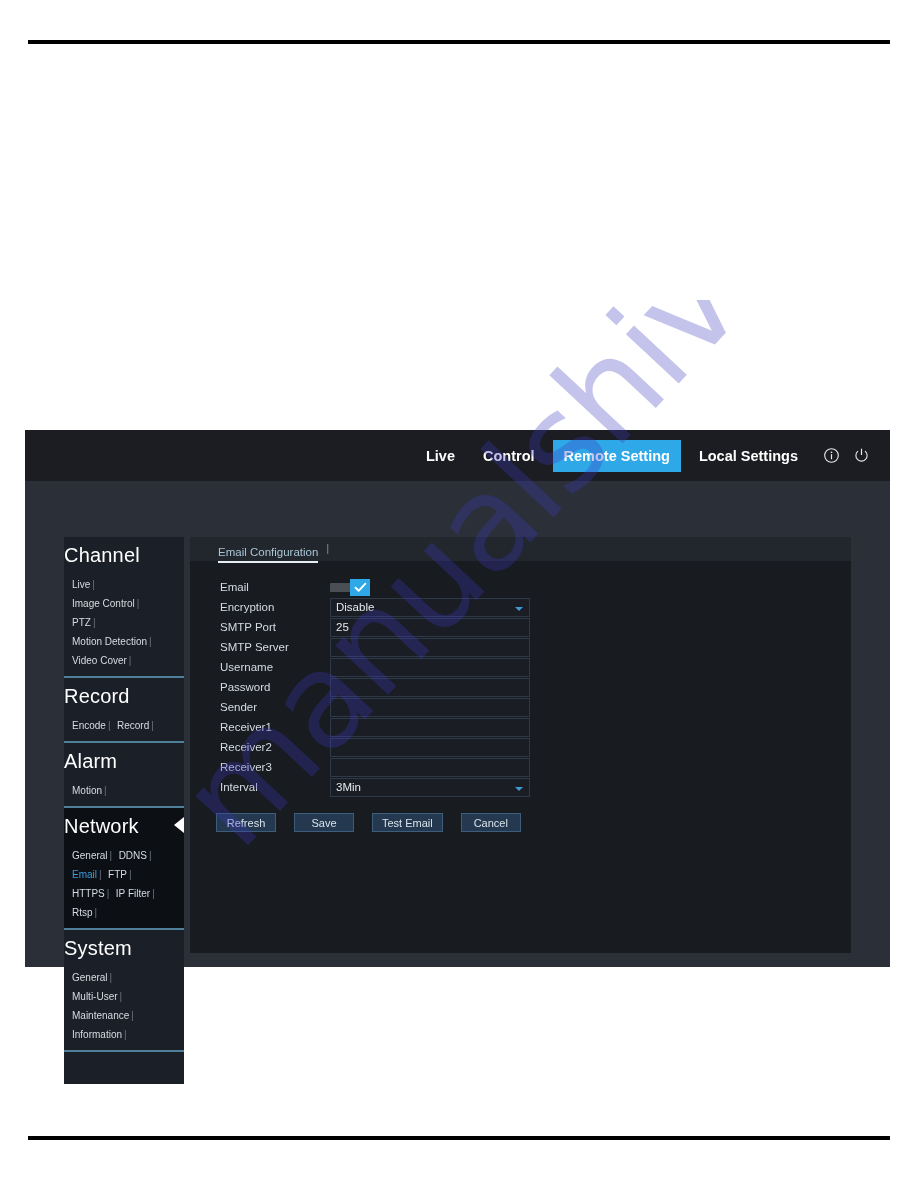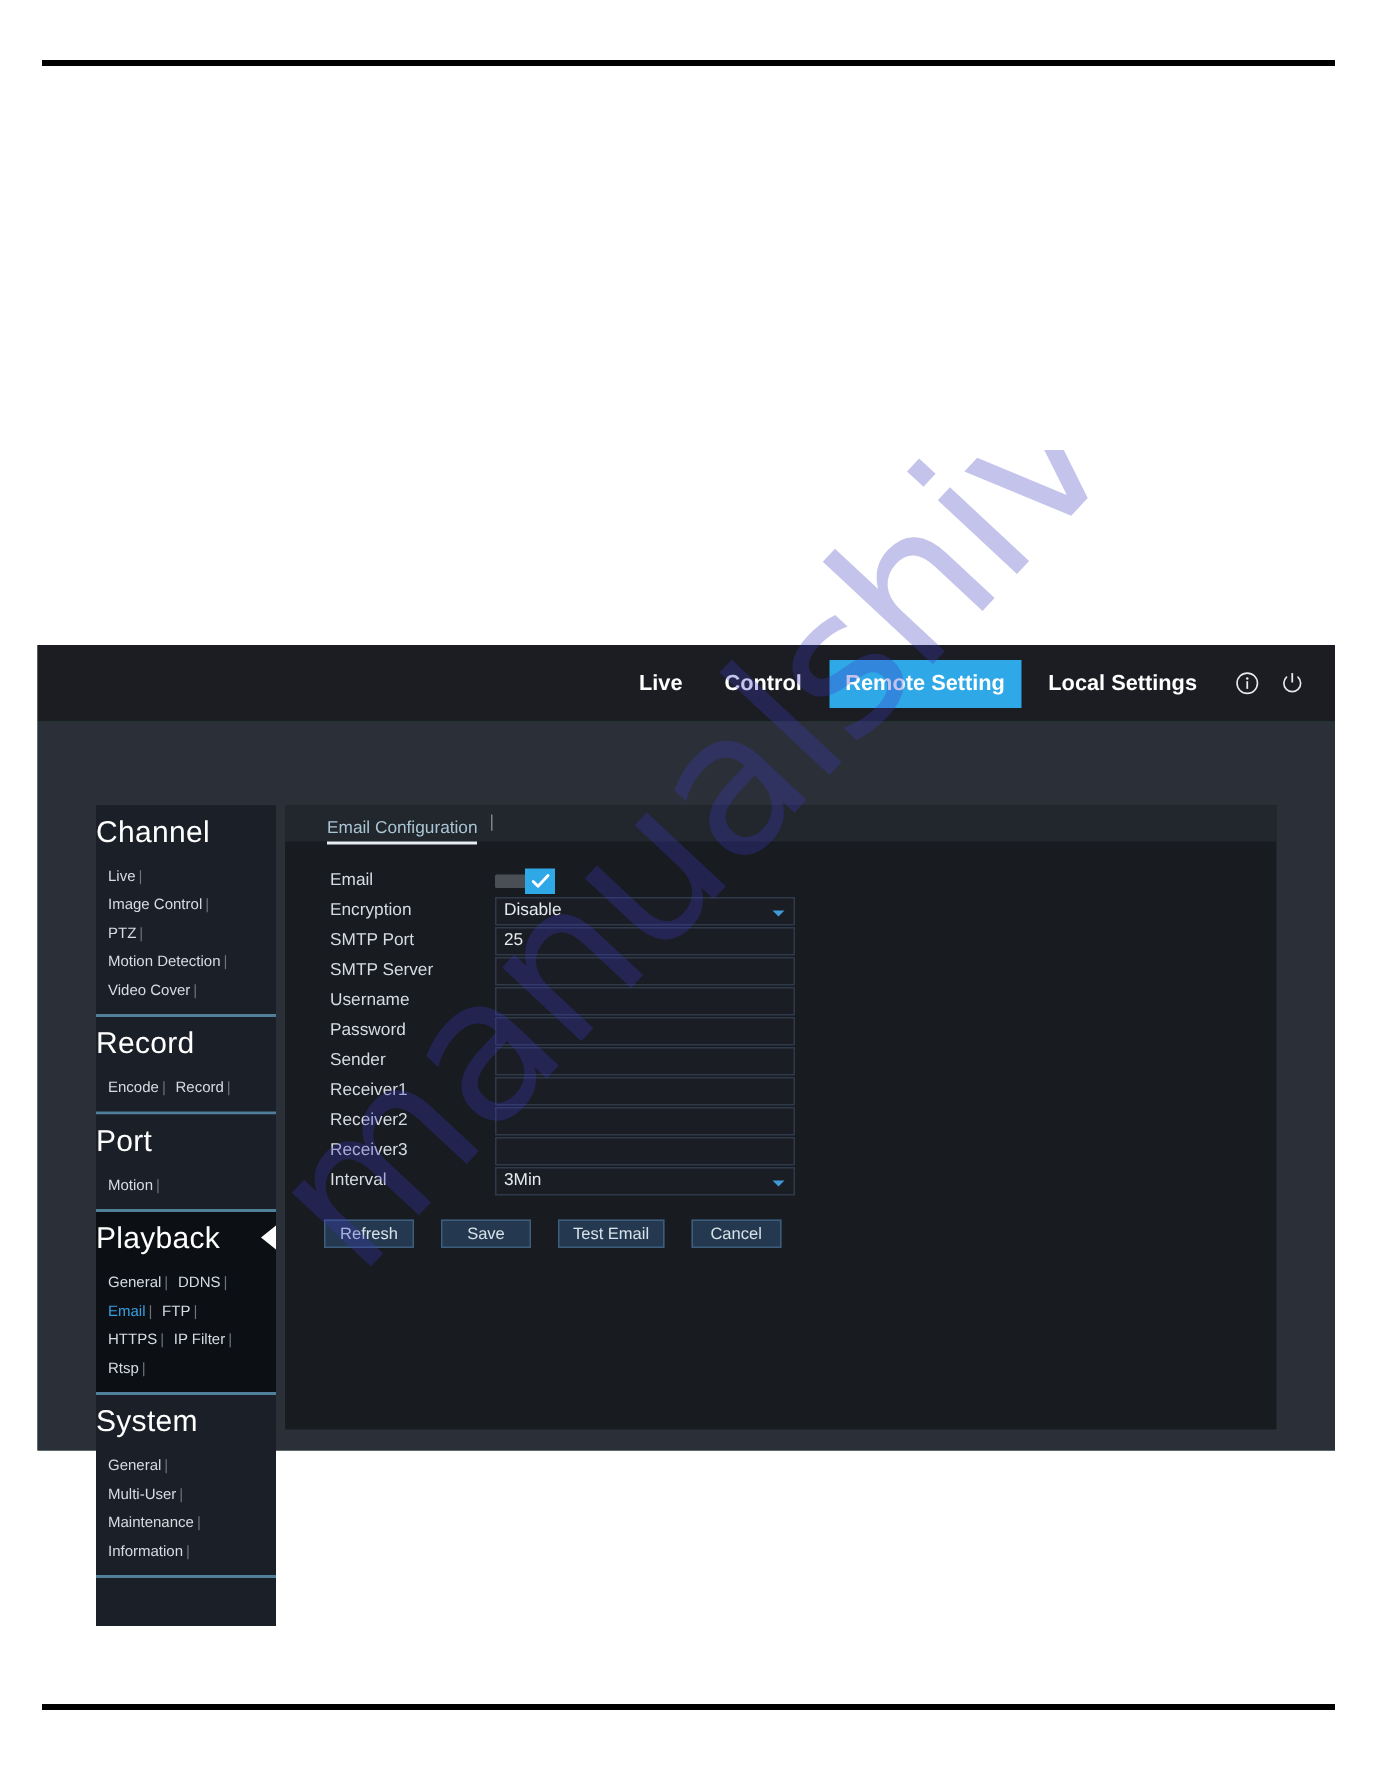--- a/index.html
+++ b/index.html
@@ -307,25 +307,25 @@
     <div class="sidebar" id="sidebar">
         <div class="side-section">
           <div class="side-title">Channel</div>
           <div class="side-links"><span class="side-link">Live</span><span class="side-sep">|</span> <span class="side-link">Image Control</span><span class="side-sep">|</span> <span class="side-link">PTZ</span><span class="side-sep">|</span> <span class="side-link">Motion Detection</span><span class="side-sep">|</span> <span class="side-link">Video Cover</span><span class="side-sep">|</span> </div>
         </div>
         <div class="side-section">
           <div class="side-title">Record</div>
           <div class="side-links"><span class="side-link">Encode</span><span class="side-sep">|</span> <span class="side-link">Record</span><span class="side-sep">|</span> </div>
         </div>
         <div class="side-section">
-          <div class="side-title">Port</div>
+          <div class="side-title">Alarm</div>
           <div class="side-links"><span class="side-link">Motion</span><span class="side-sep">|</span> </div>
         </div>
         <div class="side-section active">
-          <div class="side-title">Playback</div>
+          <div class="side-title">Network</div>
           <span class="side-arrow"></span>
           <div class="side-links"><span class="side-link">General</span><span class="side-sep">|</span> <span class="side-link">DDNS</span><span class="side-sep">|</span> <span class="side-link highlight">Email</span><span class="side-sep">|</span> <span class="side-link">FTP</span><span class="side-sep">|</span> <span class="side-link">HTTPS</span><span class="side-sep">|</span> <span class="side-link">IP Filter</span><span class="side-sep">|</span> <span class="side-link">Rtsp</span><span class="side-sep">|</span> </div>
         </div>
         <div class="side-section">
           <div class="side-title">System</div>
           <div class="side-links"><span class="side-link">General</span><span class="side-sep">|</span> <span class="side-link">Multi-User</span><span class="side-sep">|</span> <span class="side-link">Maintenance</span><span class="side-sep">|</span> <span class="side-link">Information</span><span class="side-sep">|</span> </div>
         </div>
         <div class="side-tail"></div>
       </div>
 

